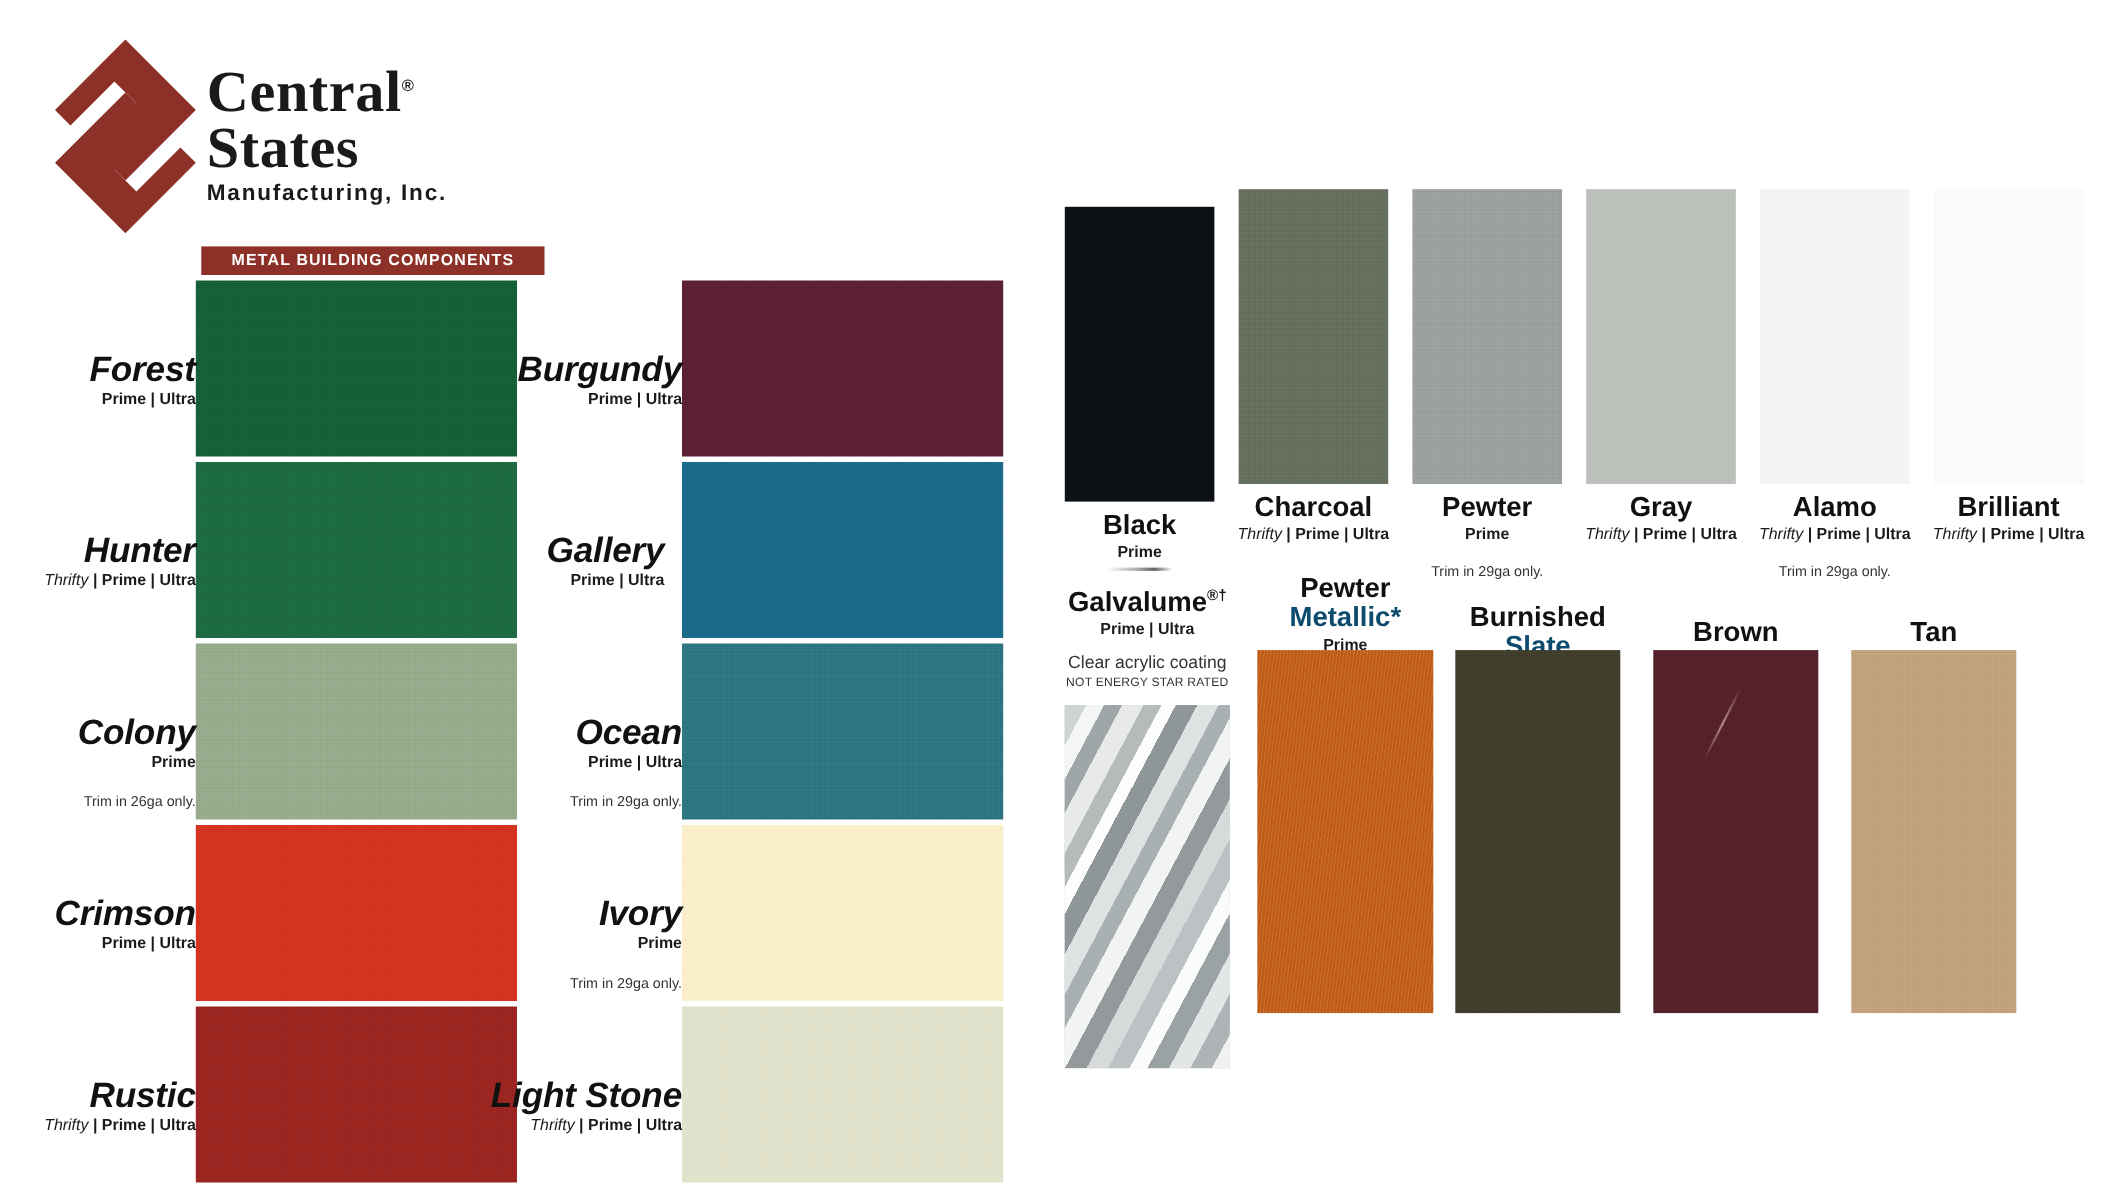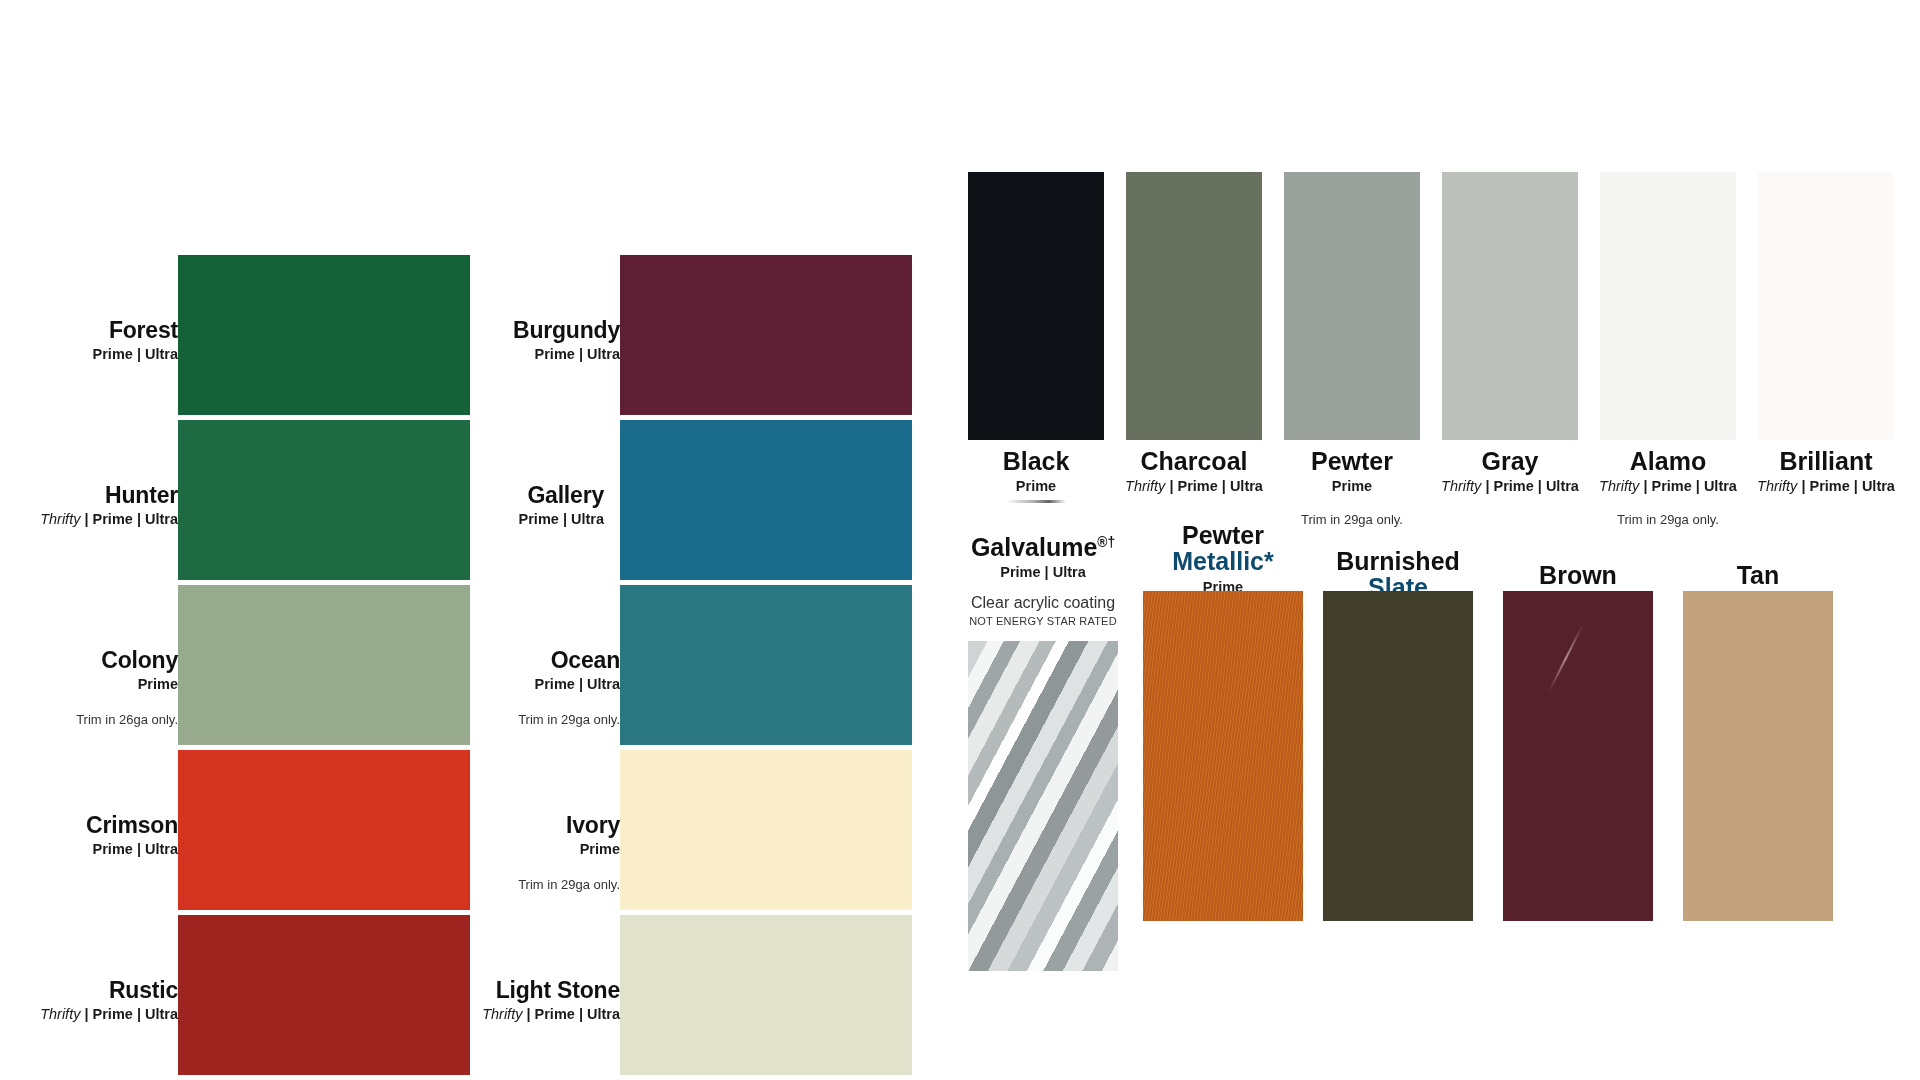--- a/index.html
+++ b/index.html
@@ -44,21 +44,21 @@
   }
 
   
   .vcol { position: absolute; }
   .vrow { position: relative; }
   .vswatch { position: absolute; top: 0; }
   .vlabel {
     position: absolute; text-align: right;
     color: #111;
   }
-  .vname { font-size: 23px; font-weight: bold; letter-spacing: -0.2px; line-height: 1.0; color:#111; }
+  .vname { font-size: 32px; font-weight: bold; letter-spacing: -0.2px; line-height: 1.0; color:#111;font-style:italic; }
   .vsub  { font-size: 14.5px; margin-top: 5px; color:#1b1b1b; line-height:1.1; }
   .vsub .thrifty { font-style: italic; font-weight: normal; }
   .vsub .bold { font-weight: bold; }
   .vnote { font-size: 13px; color: #333; margin-top: 19px; }
 
   
   .hcol { position: absolute; }
   .hswatch { width: 100%; }
   .hlabel { text-align: center; margin-top: 8px; }
   .hname { font-size: 25px; font-weight: bold; color: #111; line-height: 1.05; }
@@ -101,20 +101,41 @@
     position:absolute; width:2px; height:74px;
     background: linear-gradient(180deg, rgba(255,255,255,0), rgba(255,230,220,.55), rgba(255,255,255,0));
     transform: rotate(27deg);
   }
 </style>
 </head>
 <body>
 
 <div id="page">
 
+  <div id="logo">
+    <div class="logo-mark">
+      <svg viewBox="0 0 132 180" width="132" height="180" aria-hidden="true">
+        <g fill="#8d3027">
+          <path d="M66 2 L130 66 L66 130 L36 100 L76 60 L56 40 L16 80 L2 66 Z"></path>
+          <path d="M66 50 L96 80 L56 120 L76 140 L116 100 L130 114 L66 178 L2 114 L66 50 Z"></path>
+        </g>
+        <g fill="#ffffff">
+          <path d="M66 14 L44 36 L70 62 L26 106 L36 116 L88 64 L60 36 Z" opacity="0"></path>
+        </g>
+      </svg>
+    </div>
+    <div class="logo-text">
+      <div class="lt-central"><span>Central</span><span class="lt-reg">®</span></div>
+      <div class="lt-states">States</div>
+      <div class="lt-mfg">Manufacturing, Inc.</div>
+    </div>
+    <div class="logo-banner">
+      <span>METAL BUILDING COMPONENTS</span>
+    </div>
+  </div>
 
   <div class="vcol" id="left-col" style="left:0; top:255px; width:470px;">
       <div class="vrow" style="position: absolute; left: 0px; top: 0px; width: 100%; height: 160px;">
         <div class="vswatch grain" style="left: 178px; width: 292px; height: 160px; background: rgb(21, 96, 56);"></div>
         <div class="vlabel" style="right: 292px; left: 0px; top: 64px;">
           <div class="vname">Forest</div>
           <div class="vsub"><span class="bold">Prime | Ultra</span></div>
         </div>
       </div>
       <div class="vrow" style="position: absolute; left: 0px; top: 165px; width: 100%; height: 160px;">
@@ -182,21 +203,21 @@
       <div class="vrow" style="position: absolute; left: 0px; top: 660px; width: 100%; height: 160px;">
         <div class="vswatch grain" style="left: 180px; width: 292px; height: 160px; background: rgb(226, 227, 203);"></div>
         <div class="vlabel" style="right: 300px; left: 0px; top: 64px;">
           <div class="vname">Light Stone</div>
           <div class="vsub"><span class="thrifty">Thrifty</span> <span class="bold">|</span> <span class="bold">Prime | Ultra</span></div>
         </div>
       </div>
     </div>
 
   <div id="top-right-row" style="position:absolute; left:968px; top:172px; width:940px; height:280px;">
-      <div class="hcol" style="left: 0px; top: 0px; width: 136px; border-radius: 17px;">
+      <div class="hcol" style="left: 0px; top: 16px; width: 136px; border-radius: 17px;">
         <div class="hswatch grain" style="height: 268px; background: rgb(13, 17, 22);"></div>
         <div class="hlabel" style="width: 220px; margin-left: -42px;">
           <div class="hname">Black</div>
           <div class="hsub"><span class="bold">Prime</span></div>
           <div class="smudge"></div>
         </div>
       </div>
       <div class="hcol" style="left: 158px; top: 0px; width: 136px;">
         <div class="hswatch grain" style="height: 268px; background: rgb(103, 112, 95);"></div>
         <div class="hlabel" style="width: 220px; margin-left: -42px;">

